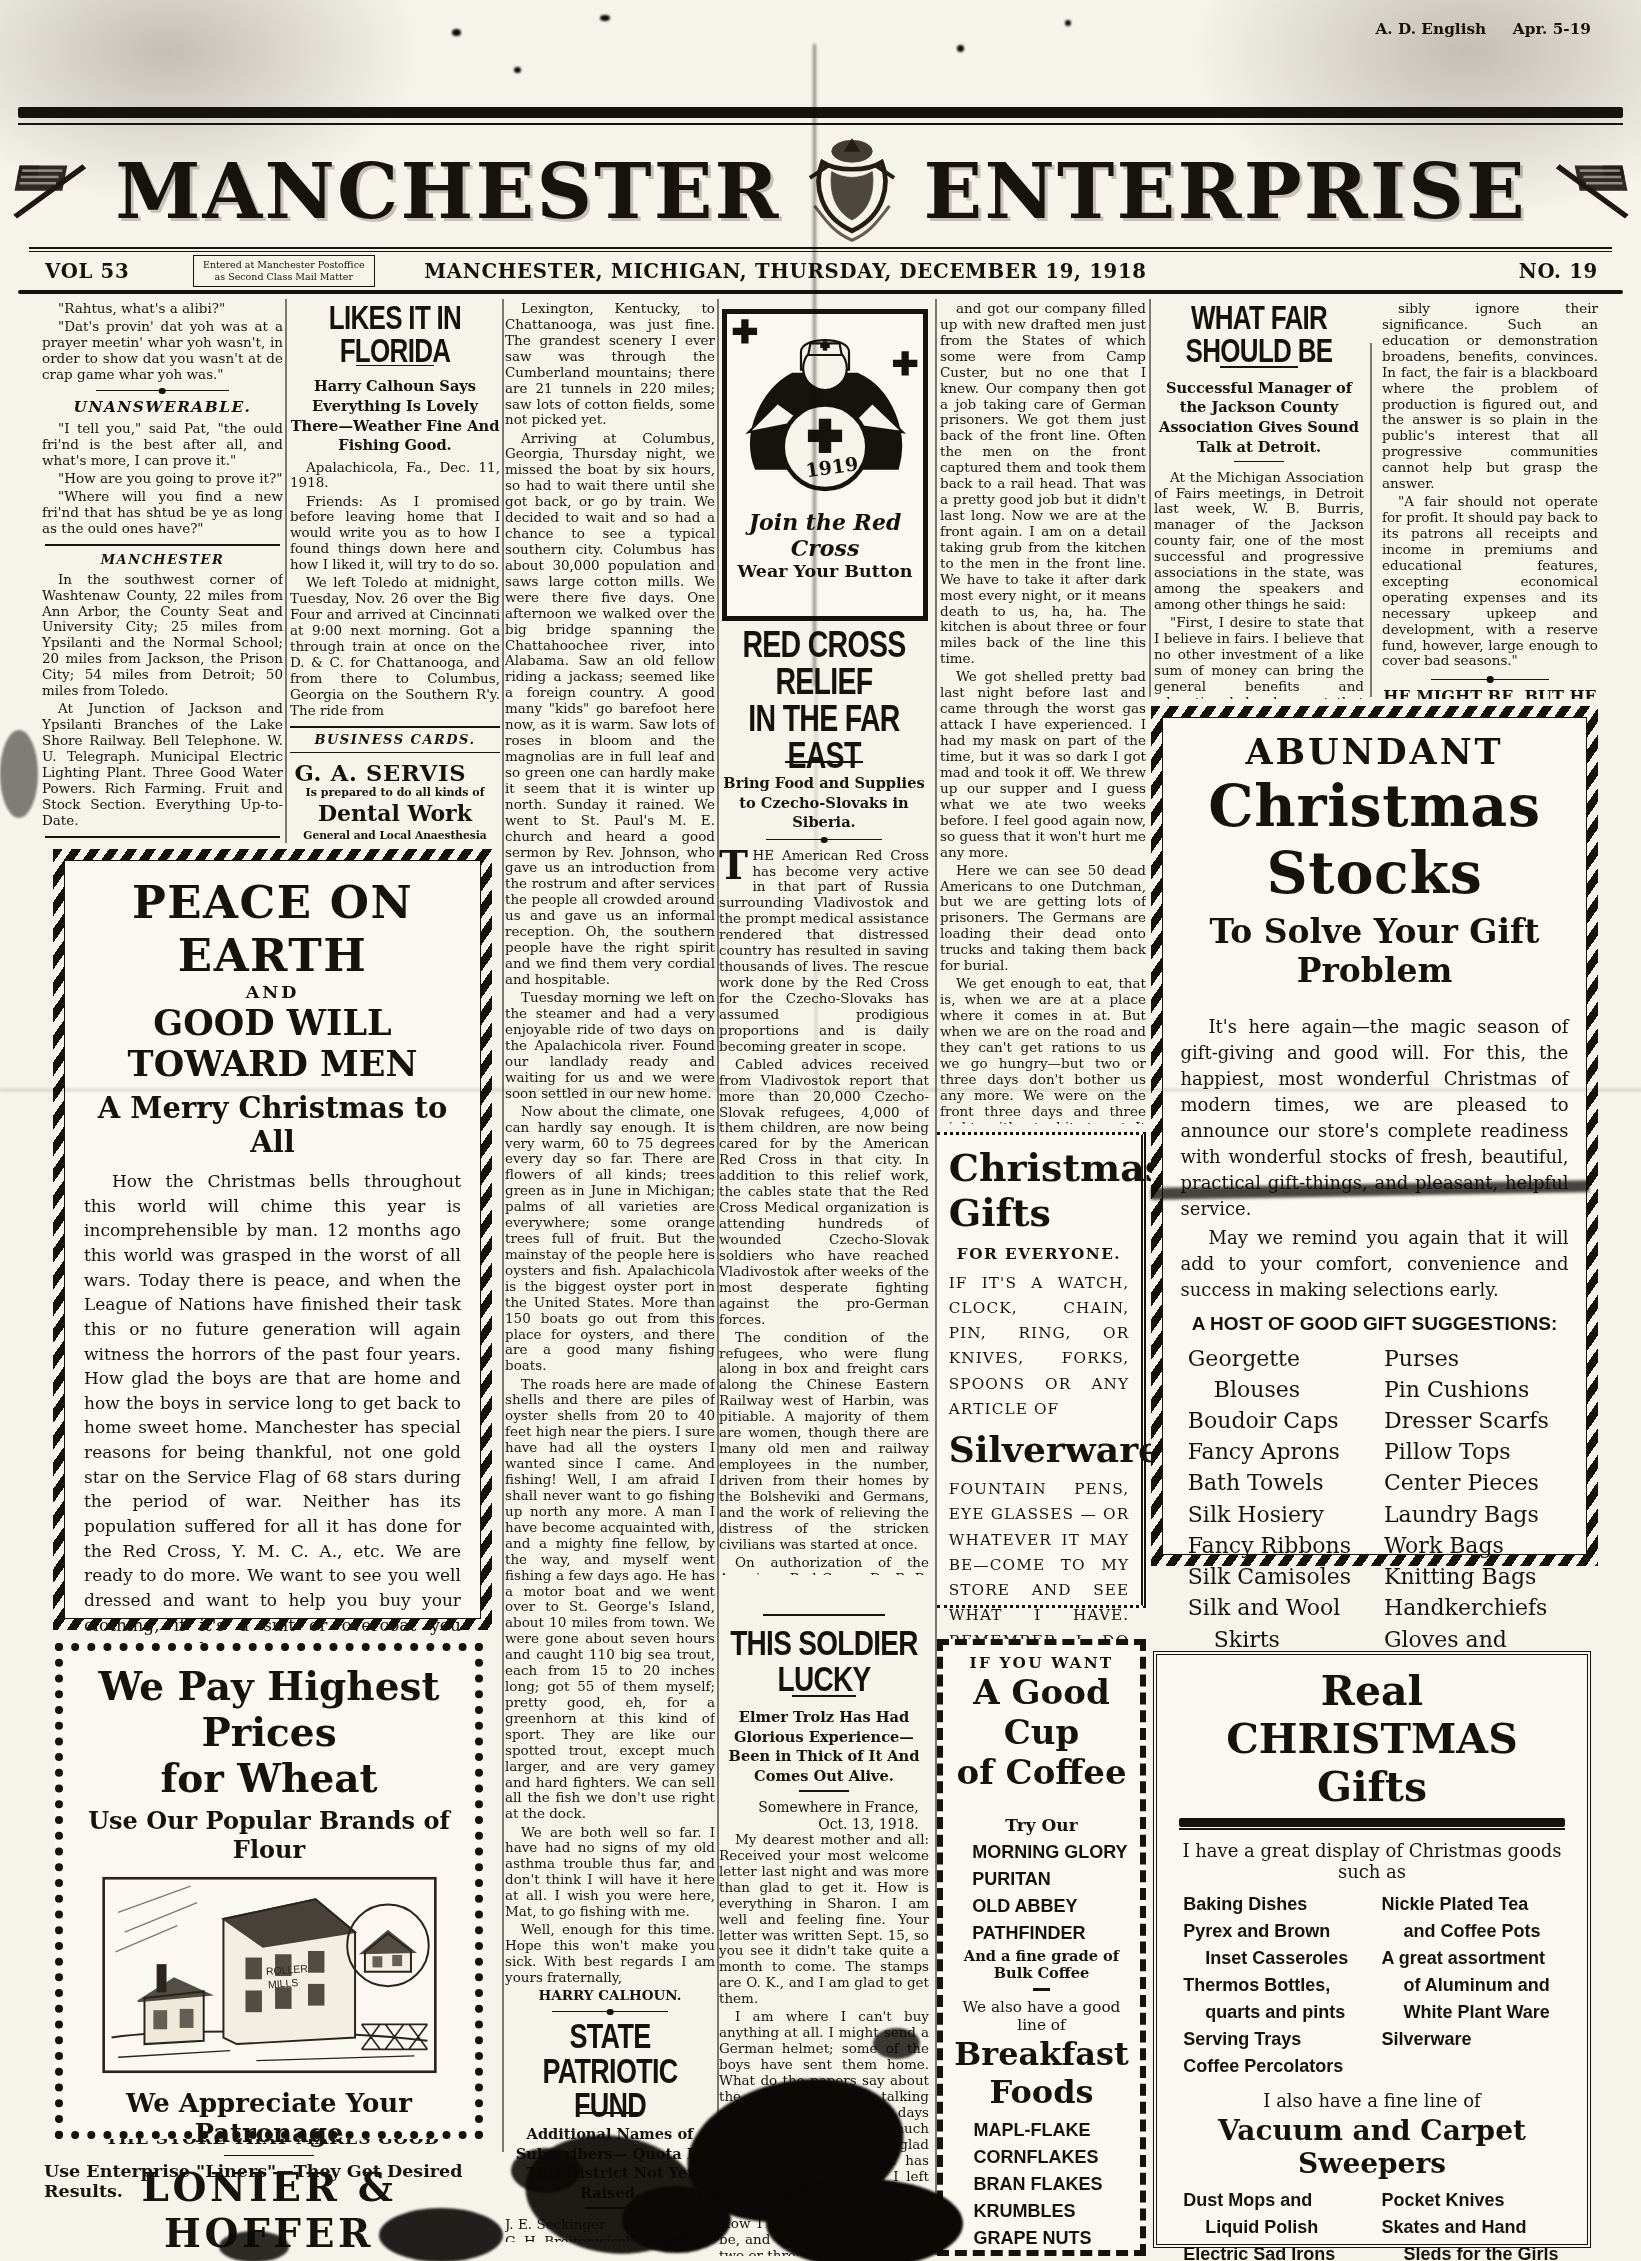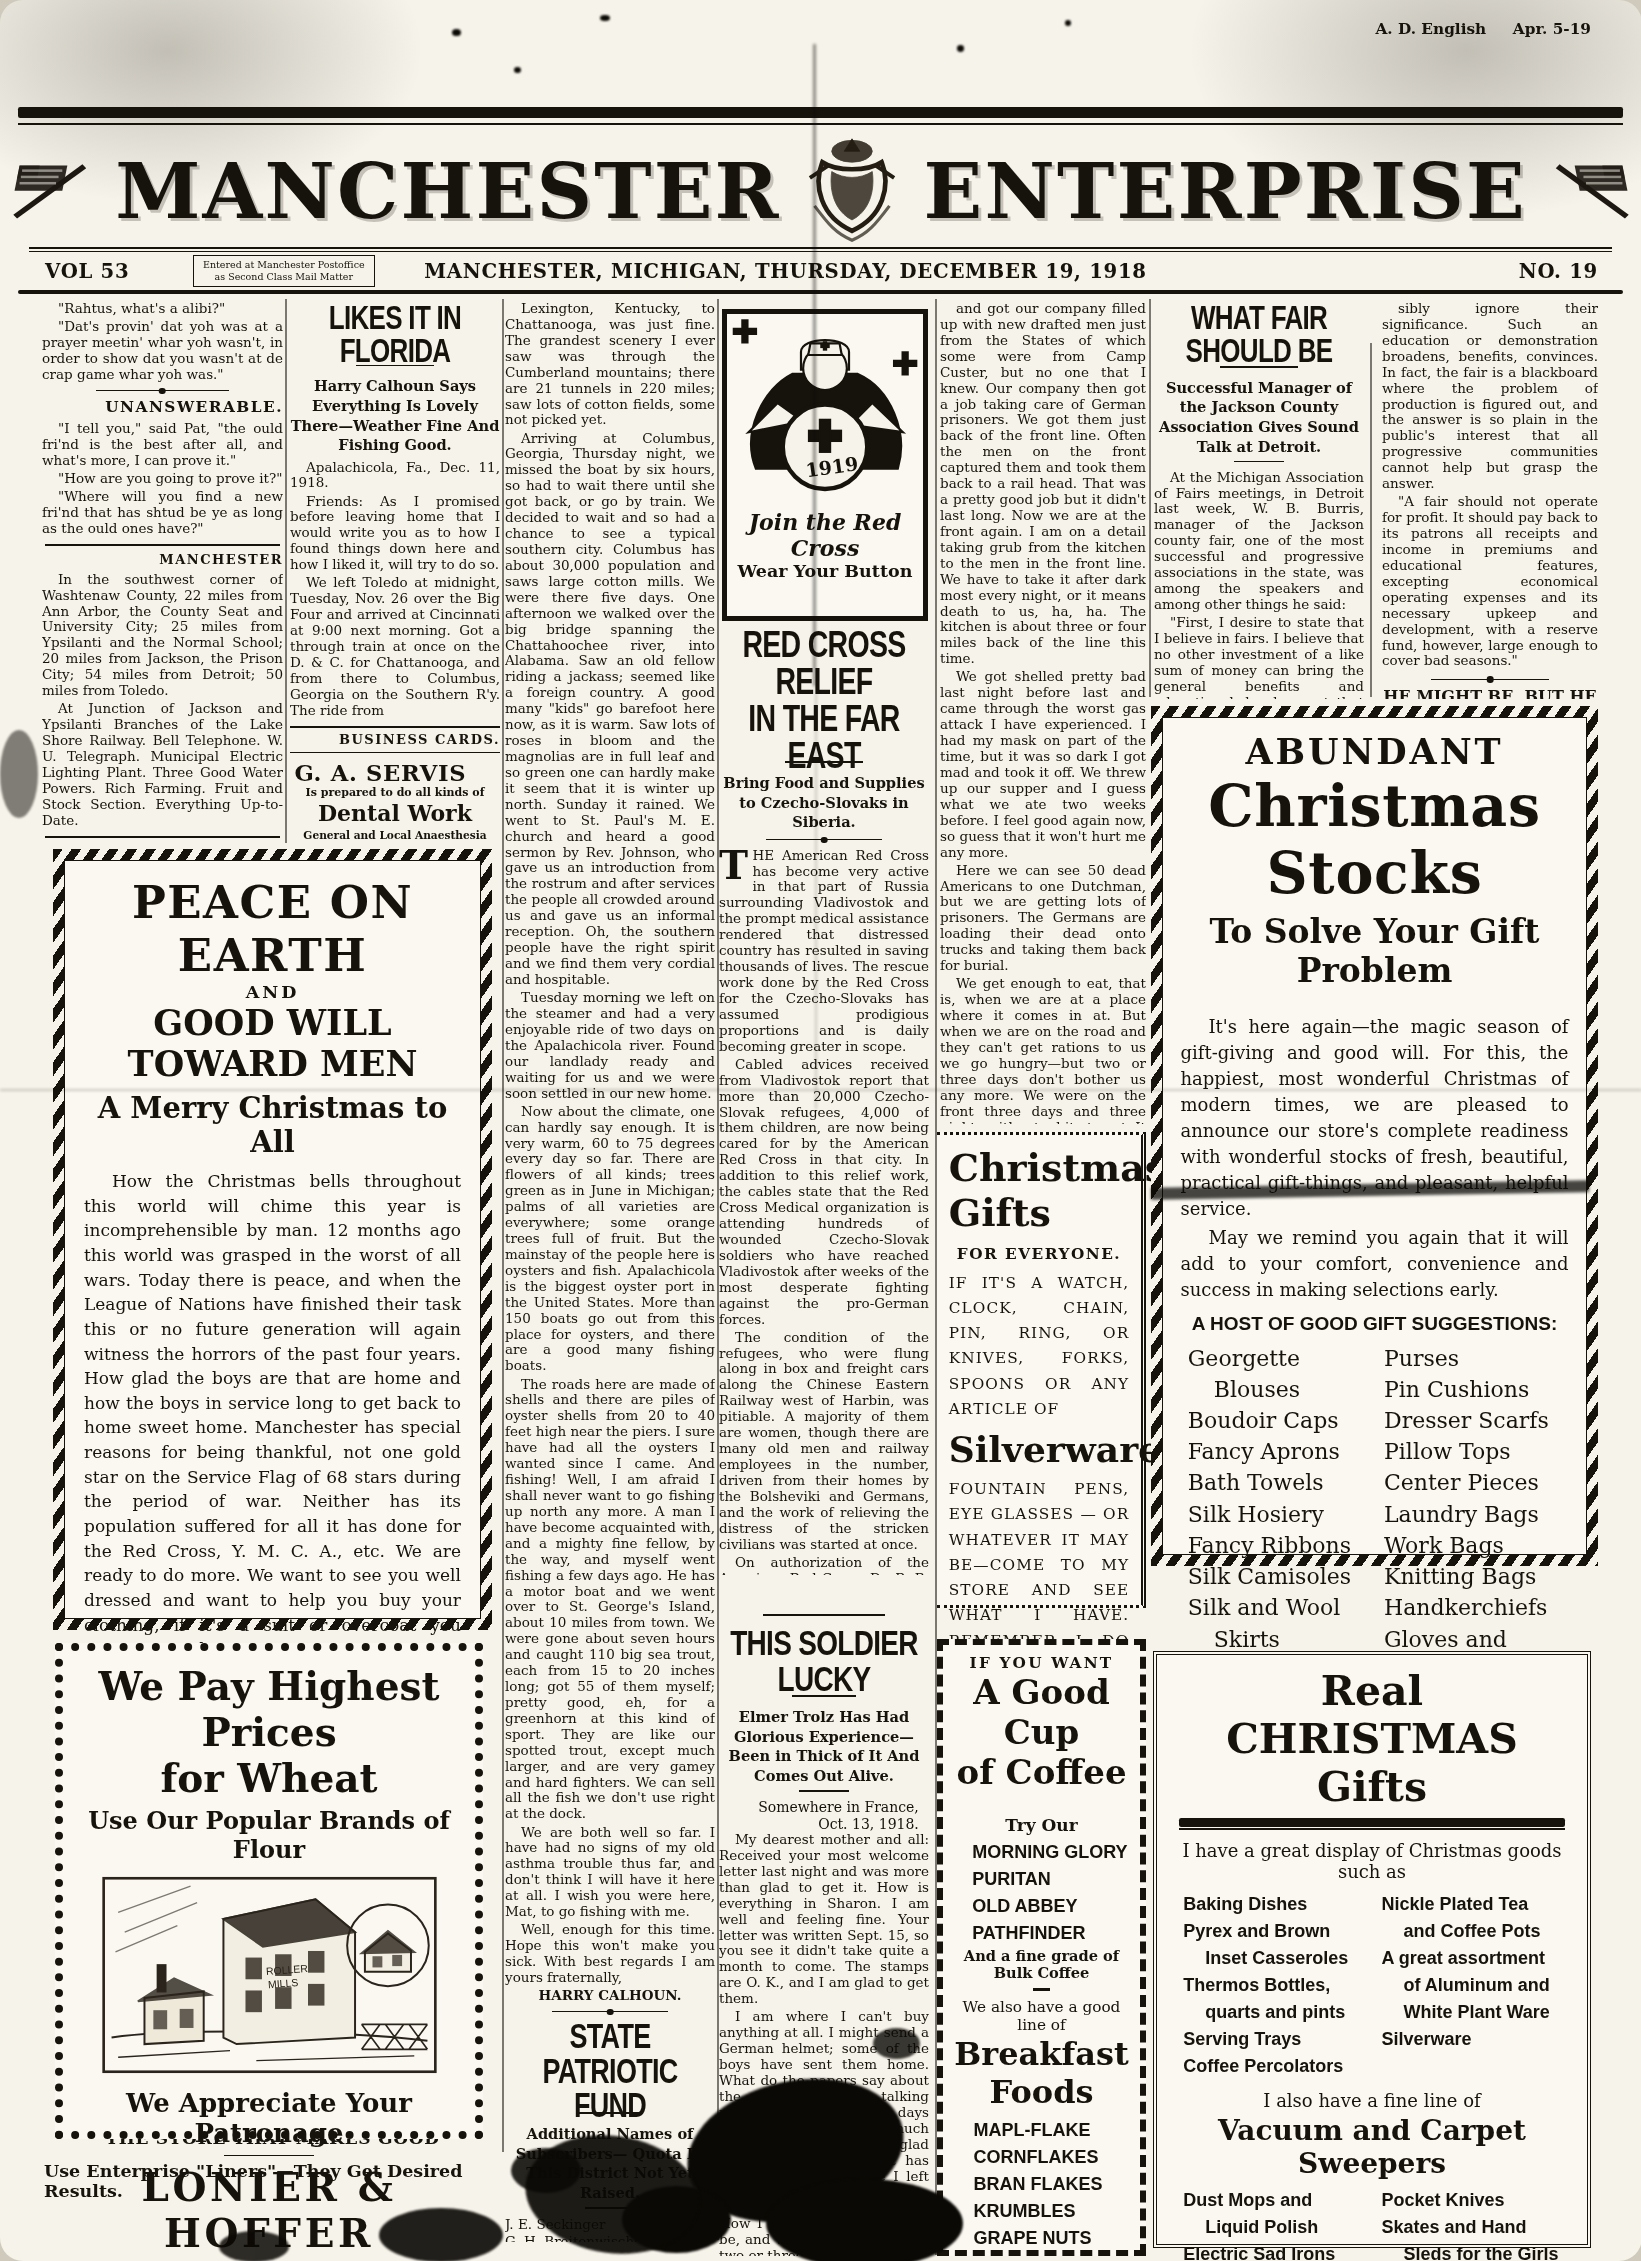--- a/index.html
+++ b/index.html
@@ -1,18 +1,18 @@
 <!DOCTYPE html>
 <html style="font-size:11.7px"><head>
 <meta charset="utf-8">
 <style>
   :root{ --ink:#16120c; --paper:#f6f3ea; --paper2:#faf8f1; }
   html,body{margin:0;padding:0;}
   body{width:1642px;height:2261px;background:#cfcabb;font-family:"DejaVu Serif",serif;}
-  #page{position:relative;width:1642px;height:2261px;background:var(--paper);color:var(--ink);overflow:hidden;border-radius:23px;}
+  #page{position:relative;width:1642px;height:2261px;background:var(--paper);color:var(--ink);overflow:hidden;}
   .abs{position:absolute;}
   .shade{position:absolute;background:radial-gradient(closest-side,rgba(60,55,45,.28),rgba(60,55,45,0));pointer-events:none;}
   
   .hband{position:absolute;background:var(--ink);border-radius:2.2px;}
   .thin{position:absolute;background:var(--ink);}
   .vrule{position:absolute;width:1.5px;background:rgba(22,18,12,.55);}
   .sep{width:55%;margin:7.3px auto;border-top:1.5px solid var(--ink);position:relative;height:0;}
   .sep::after{content:"";position:absolute;left:50%;top:-3.6px;width:6.6px;height:6.6px;background:var(--ink);border-radius:50%;transform:translateX(-50%);}
   
   .mast-title{font-family:"DejaVu Serif",serif;font-weight:700;font-size:77px;letter-spacing:2.2px;
@@ -24,21 +24,21 @@
   
   .col{position:absolute;overflow:hidden;font-size:13.5px;line-height:1.18;text-align:justify;}
   .para{text-indent:16px;margin:0 0 2.2px 0;}
   .nameline{text-indent:0;margin:0;line-height:1.3;text-align:left;}
   .dropcap::first-letter{font-size:39px;font-weight:700;float:left;line-height:.8;padding:2.9px 4.4px 0 0;}
   
   .hl{font-family:"Liberation Sans",sans-serif;font-weight:700;text-align:center;
       transform:scaleY(1.28);transform-origin:center top;letter-spacing:-0.7px;line-height:1;}
   .deck{font-weight:700;text-align:center;font-size:14.6px;line-height:1.35;margin:10.2px 0 4.4px;}
   .dateline-sm{text-align:right;font-size:14px;padding-right:10.2px;}
-  .sec-title{font-weight:700;text-align:right;font-size:15.3px;letter-spacing:1.5px;margin:4.4px 0;}
+  .sec-title{font-weight:700;text-align:center;font-size:15.3px;letter-spacing:1.5px;margin:4.4px 0;font-style:italic;}
   
   .stripe{background:repeating-linear-gradient(125deg,var(--ink) 0 8px,var(--paper) 8px 15.3px);padding:11px;}
   .stripe-inner{background:var(--paper2);border:1.5px solid var(--ink);height:100%;box-sizing:border-box;}
   .serifbig{font-family:"DejaVu Serif",serif;font-weight:700;text-align:center;}
   .adtext{font-size:18px;line-height:1.45;text-align:justify;}
   .adtext .para{text-indent:28px;}
   .gift-cols{display:flex;gap:19px;padding:0 7.3px;}
   .gift-col{flex:1;}
   .gift-item{font-size:22px;line-height:1.42;padding-left:26px;text-indent:-26px;text-align:left;}
   .blist-item{font-family:"Liberation Sans",sans-serif;font-weight:700;font-size:18px;line-height:1.5;

